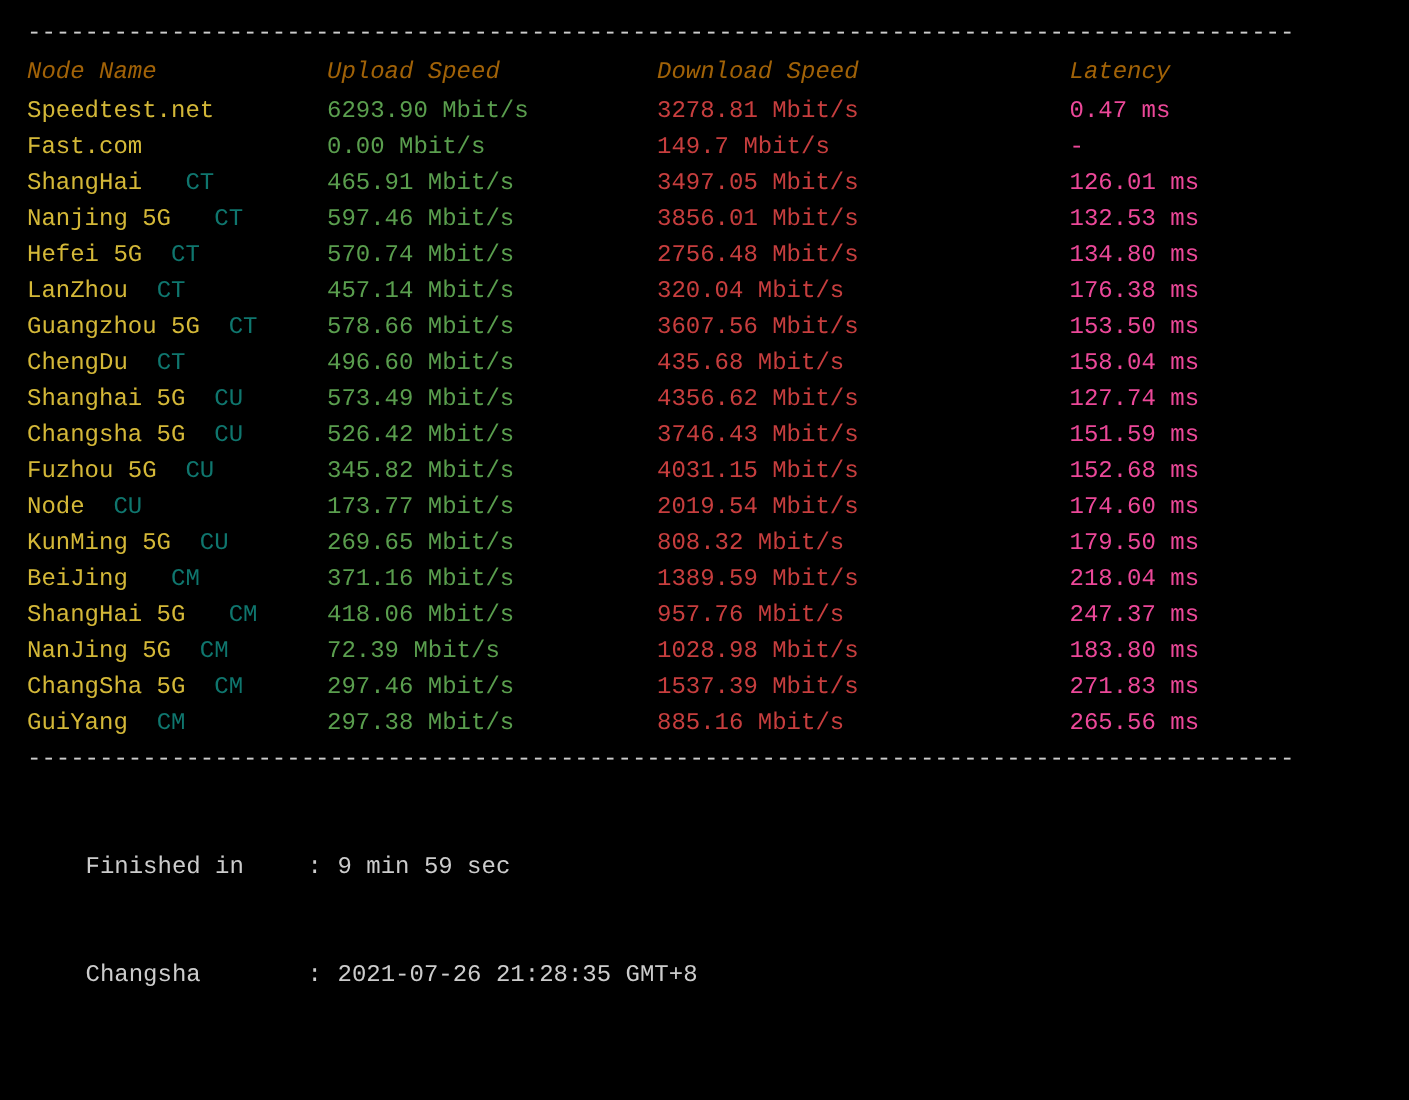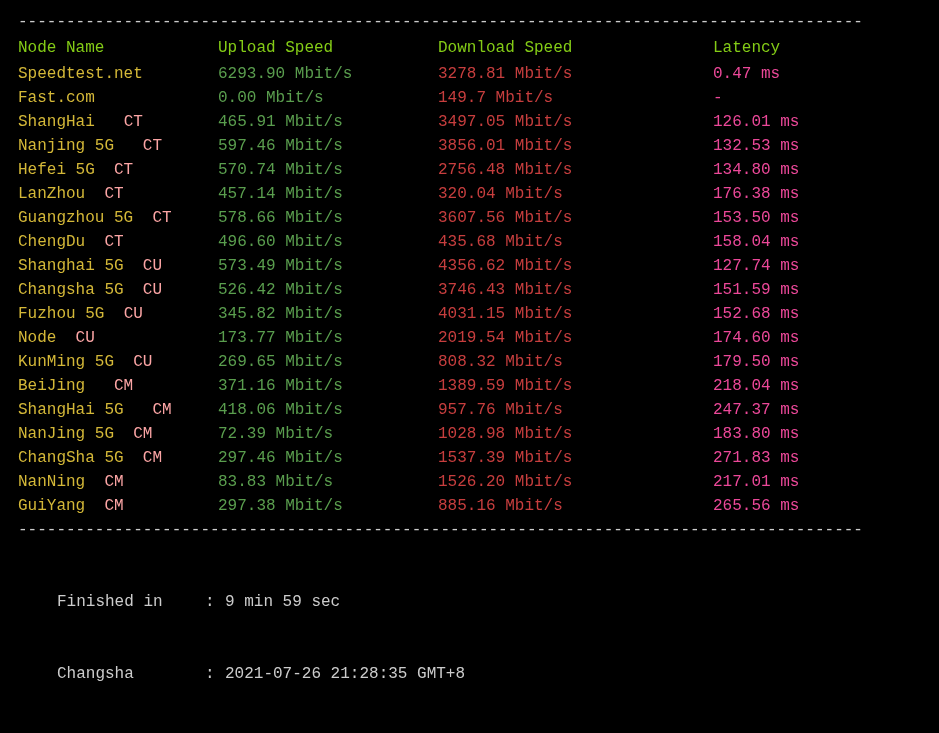--- a/index.html
+++ b/index.html
@@ -17,22 +17,23 @@
       width: 939px;
     }
     .divider {
       color: #ccc;
       white-space: pre;
       overflow: hidden;
       letter-spacing: 0;
     }
     .header-row {
       display: flex;
-      color: #84cc16;
+      color: #a16207;
       margin: 2px 0;
+      font-style: italic;
     }
     .col-node { width: 200px; flex-shrink: 0; }
     .col-upload { width: 220px; flex-shrink: 0; }
     .col-download { width: 275px; flex-shrink: 0; }
     .col-latency { flex: 1; }
     .data-row {
       display: flex;
       margin: 0;
     }
     .node-name { color: #d4b838; white-space: pre; text-align: right; }
@@ -41,21 +42,21 @@
     .latency { color: #ec4899; white-space: pre; }
     .footer {
       color: #ccc;
       white-space: pre;
     }
     .footer-row {
       display: flex;
     }
     .footer-label { width: 148px; flex-shrink: 0; margin-left: 39px; }
     .footer-sep { width: 20px; flex-shrink: 0; }
-    .isp { color: #fca5a5; }
+    .isp { color: #0f766e; }
   </style>
 </head>
 <body>
 
 <div class="divider">----------------------------------------------------------------------------------------</div>
 
 <div class="header-row">
   <div class="col-node">Node Name</div>
   <div class="col-upload">Upload Speed</div>
   <div class="col-download">Download Speed</div>
@@ -159,26 +160,20 @@
       <div class="col-download download">1028.98 Mbit/s</div>
       <div class="col-latency latency">183.80 ms</div>
     </div>
     <div class="data-row">
       <div class="col-node"><span class="node-name">ChangSha 5G  </span><span class="isp">CM</span></div>
       <div class="col-upload upload">297.46 Mbit/s</div>
       <div class="col-download download">1537.39 Mbit/s</div>
       <div class="col-latency latency">271.83 ms</div>
     </div>
     <div class="data-row">
-      <div class="col-node"><span class="node-name">NanNing  </span><span class="isp">CM</span></div>
-      <div class="col-upload upload">83.83 Mbit/s</div>
-      <div class="col-download download">1526.20 Mbit/s</div>
-      <div class="col-latency latency">217.01 ms</div>
-    </div>
-    <div class="data-row">
       <div class="col-node"><span class="node-name">GuiYang  </span><span class="isp">CM</span></div>
       <div class="col-upload upload">297.38 Mbit/s</div>
       <div class="col-download download">885.16 Mbit/s</div>
       <div class="col-latency latency">265.56 ms</div>
     </div>
   </div>
 
 <div class="divider">----------------------------------------------------------------------------------------</div>
 
 <div class="footer">

